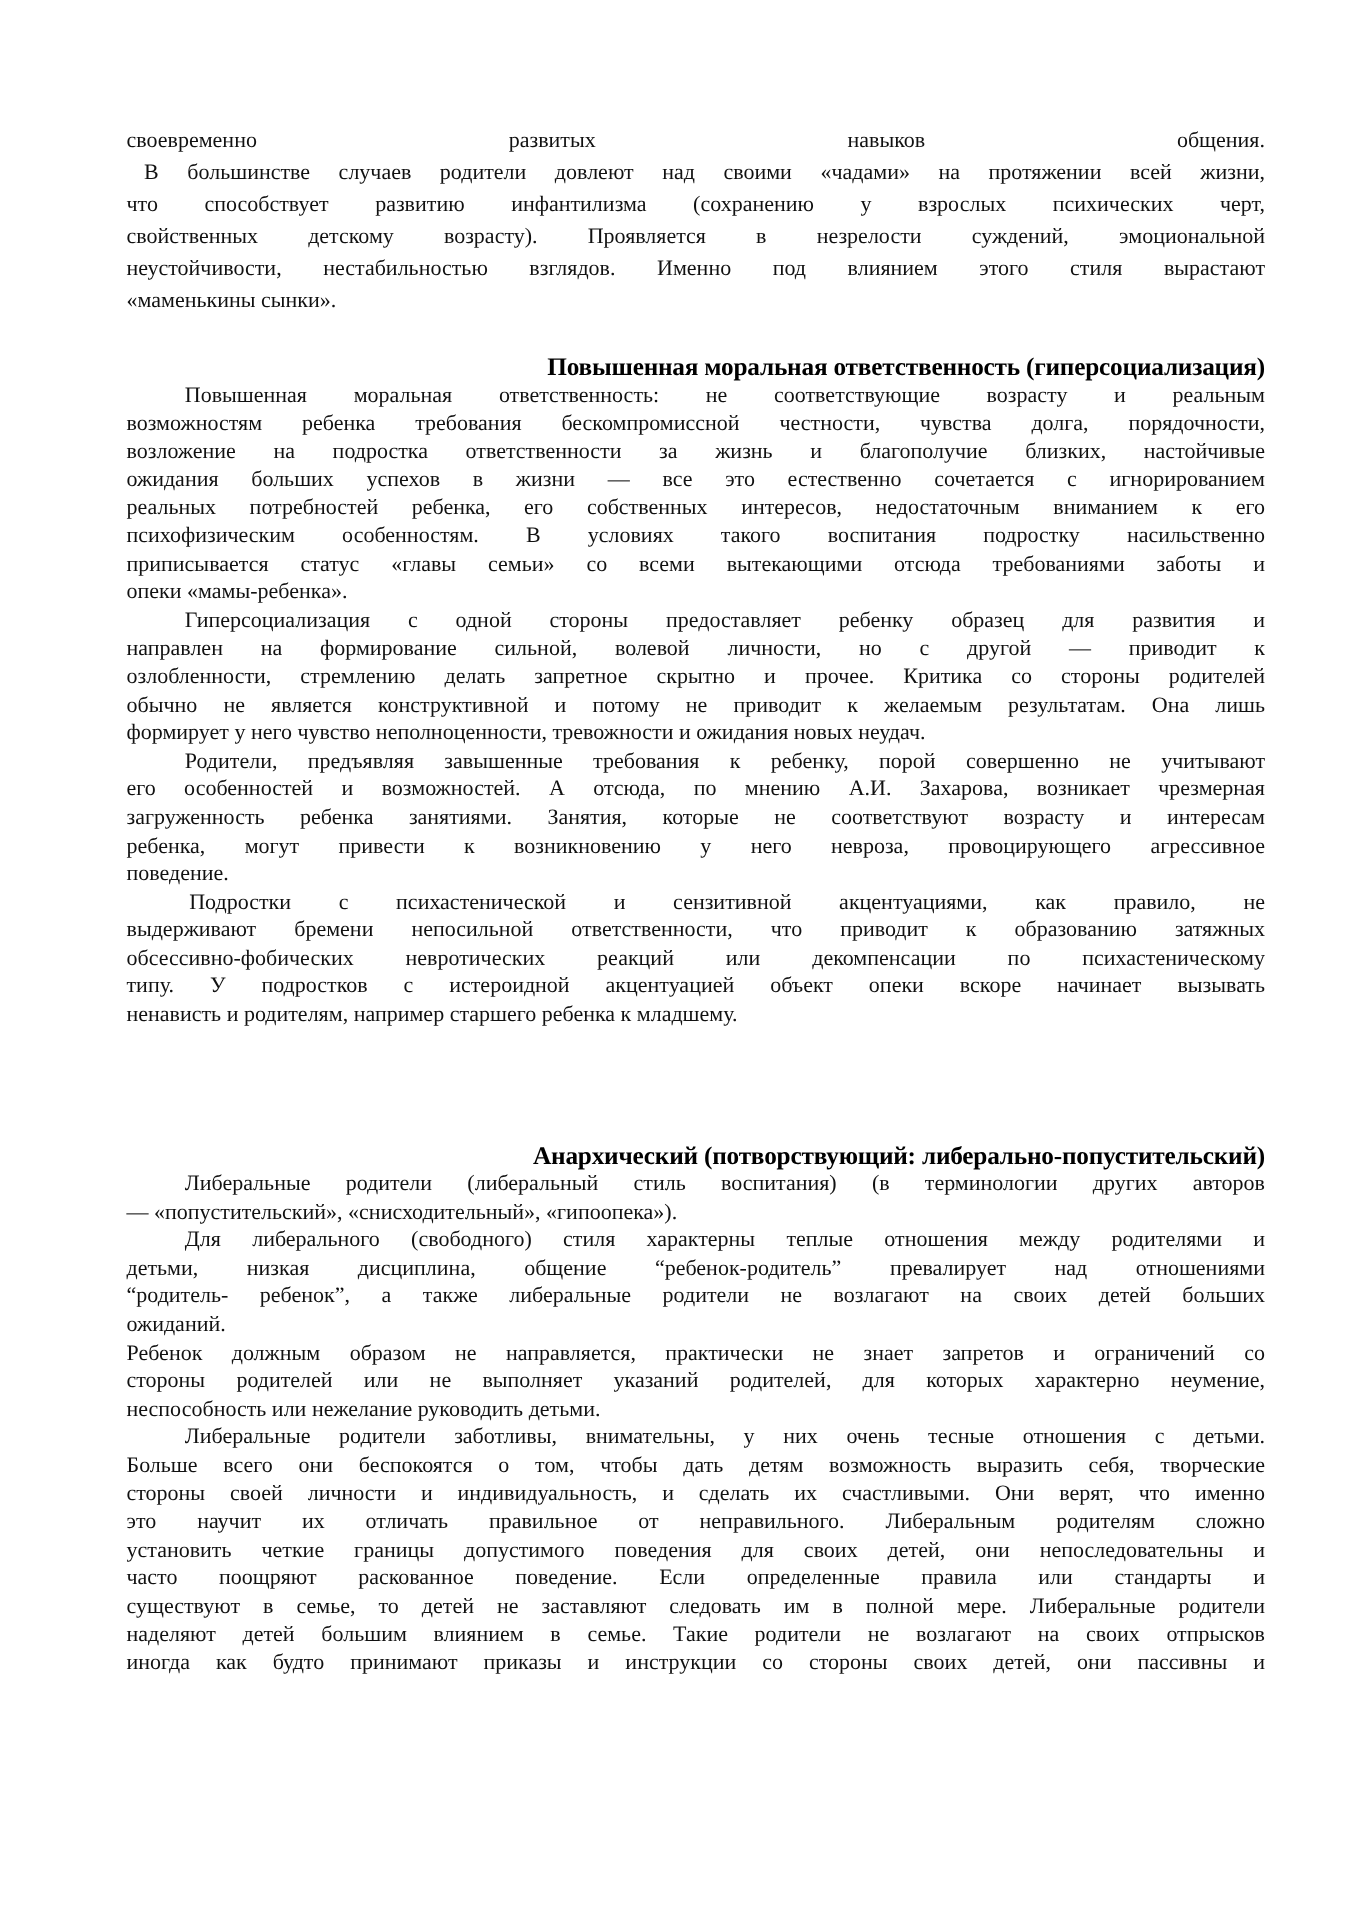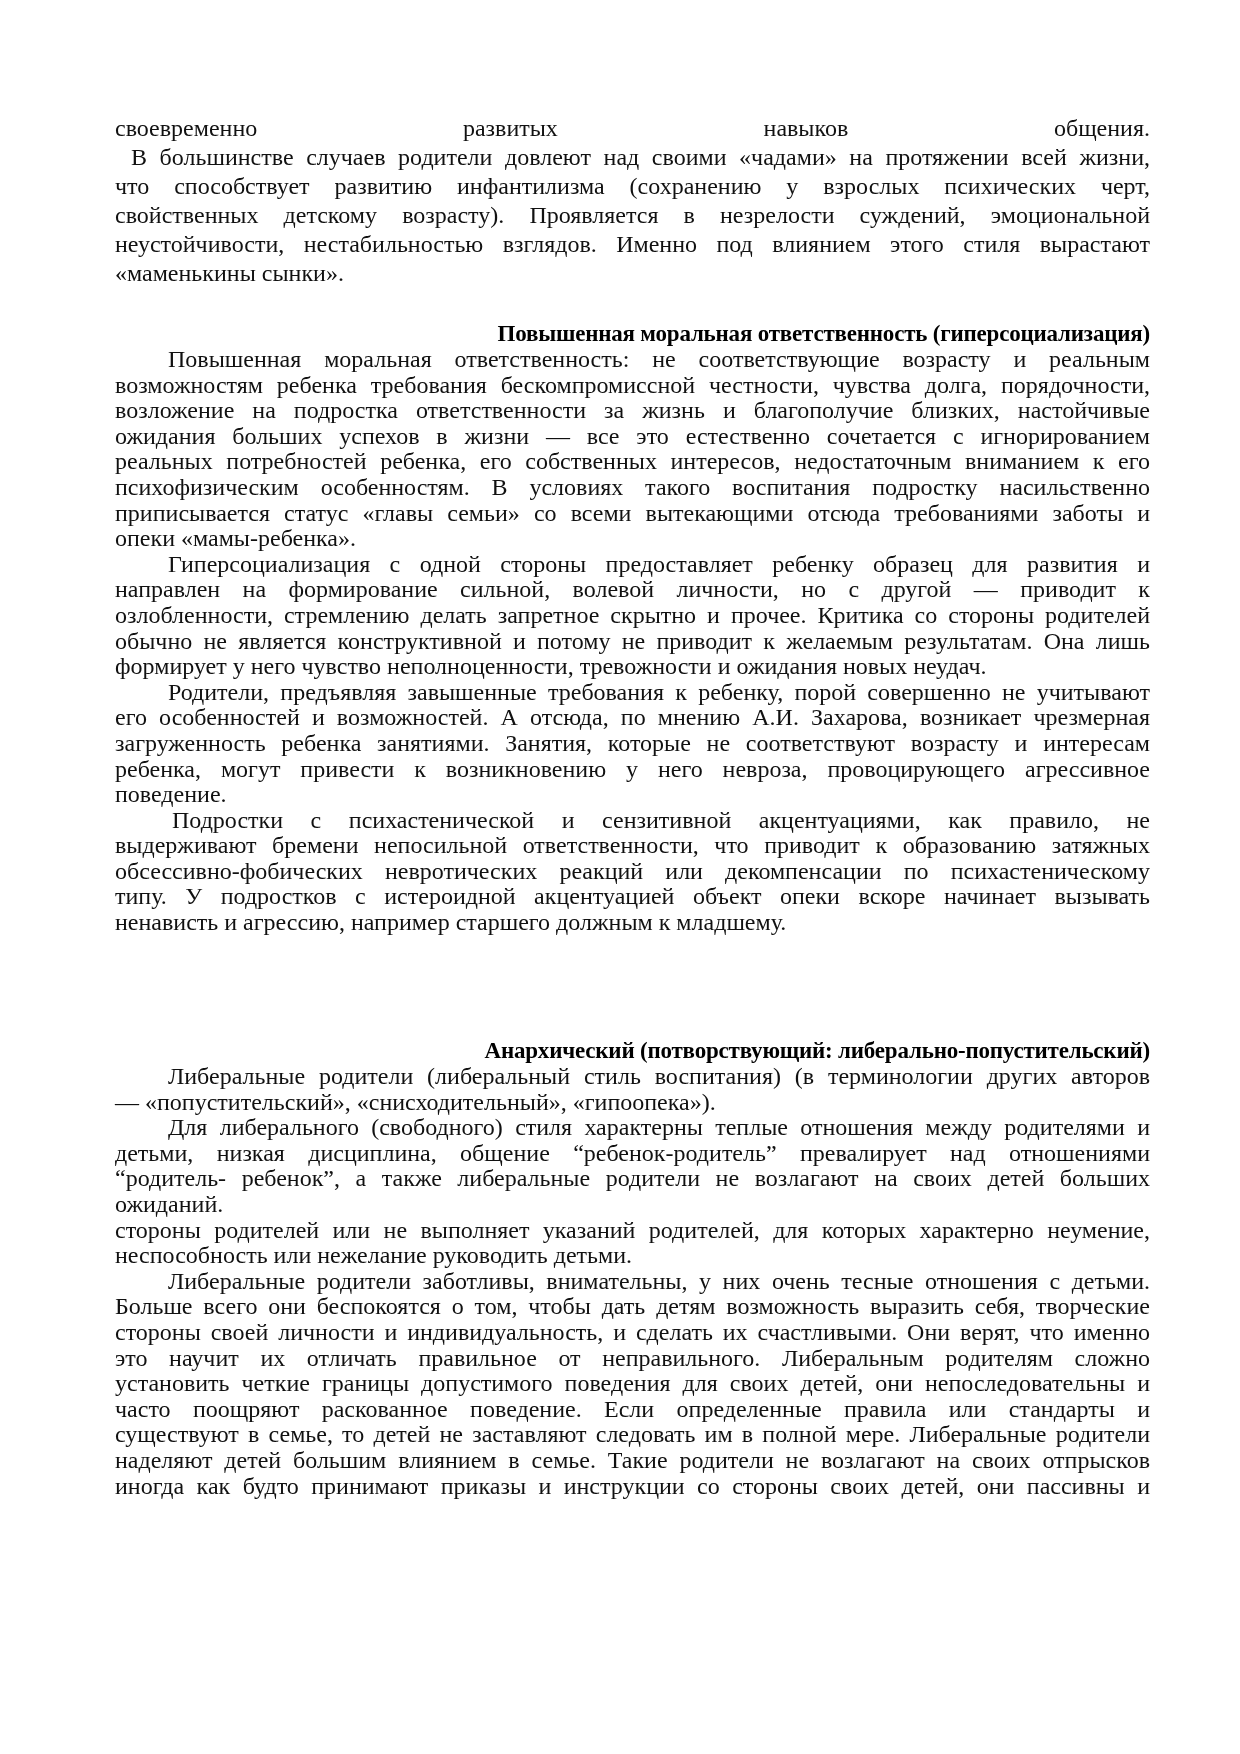--- a/index.html
+++ b/index.html
@@ -1,21 +1,21 @@
 <!DOCTYPE html>
 <html><head>
 <meta charset="utf-8">
 <style>
   html, body { margin: 0; padding: 0; background: #ffffff; }
   body { width: 1240px; height: 1754px; position: relative; overflow: hidden; }
   .page { position: absolute; left: 0; top: 0; width: 1240px; height: 1754px; background: #fff; }
   .block { position: absolute; left: 115px; width: 1035px; }
   .line {
     font-family: "Liberation Serif", "DejaVu Serif", serif;
-    font-size: 24px;
+    font-size: 20px;
     color: #111;
     white-space: nowrap;
     text-align: justify;
     text-align-last: justify;
     height: 25.6px;
     line-height: 25.6px;
     overflow: visible;
   }
   .blockA .line { height: 29px; line-height: 29px; }
   .line.last { text-align-last: left; }
@@ -76,40 +76,41 @@
       <div class="line" style="white-space: normal;">загруженность ребенка занятиями. Занятия, которые не соответствуют возрасту и интересам</div>
       <div class="line" style="white-space: normal;">ребенка, могут привести к возникновению у него невроза, провоцирующего агрессивное</div>
       <div class="line last" style="white-space: normal;">поведение.</div>
     </div>
 
     <div>
       <div class="line indent" style="padding-left: 57px; white-space: normal;">Подростки с психастенической и сензитивной акцентуациями, как правило, не</div>
       <div class="line" style="white-space: normal;">выдерживают бремени непосильной ответственности, что приводит к образованию затяжных</div>
       <div class="line" style="white-space: normal;">обсессивно-фобических невротических реакций или декомпенсации по психастеническому</div>
       <div class="line" style="white-space: normal;">типу. У подростков с истероидной акцентуацией объект опеки вскоре начинает вызывать</div>
-      <div class="line last" style="white-space: normal;">ненависть и агрессию, например старшего должным к младшему.</div>
+      <div class="line last" style="white-space: normal;">ненависть и родителям, например старшего ребенка к младшему.</div>
     </div>
   </div>
 
   <div class="block" style="top:1037px;">
     <div class="heading">Анархический (потворствующий: либерально-попустительский)</div>
 
     <div>
       <div class="line indent" style="white-space: normal;">Либеральные родители (либеральный стиль воспитания) (в терминологии других авторов</div>
       <div class="line last" style="white-space: normal;">— «попустительский», «снисходительный», «гипоопека»).</div>
     </div>
 
     <div>
       <div class="line indent" style="white-space: normal;">Для либерального (свободного) стиля характерны теплые отношения между родителями и</div>
       <div class="line" style="white-space: normal;">детьми, низкая дисциплина, общение “ребенок-родитель” превалирует над отношениями</div>
       <div class="line" style="white-space: normal;">“родитель- ребенок”, а также либеральные родители не возлагают на своих детей больших</div>
       <div class="line last" style="white-space: normal;">ожиданий.</div>
     </div>
 
     <div>
+      <div class="line" style="white-space: normal;">Ребенок должным образом не направляется, практически не знает запретов и ограничений со</div>
       <div class="line" style="white-space: normal;">стороны родителей или не выполняет указаний родителей, для которых характерно неумение,</div>
       <div class="line last" style="white-space: normal;">неспособность или нежелание руководить детьми.</div>
     </div>
 
     <div>
       <div class="line indent" style="white-space: normal;">Либеральные родители заботливы, внимательны, у них очень тесные отношения с детьми.</div>
       <div class="line" style="white-space: normal;">Больше всего они беспокоятся о том, чтобы дать детям возможность выразить себя, творческие</div>
       <div class="line" style="white-space: normal;">стороны своей личности и индивидуальность, и сделать их счастливыми. Они верят, что именно</div>
       <div class="line" style="white-space: normal;">это научит их отличать правильное от неправильного. Либеральным родителям сложно</div>
       <div class="line" style="white-space: normal;">установить четкие границы допустимого поведения для своих детей, они непоследовательны и</div>

